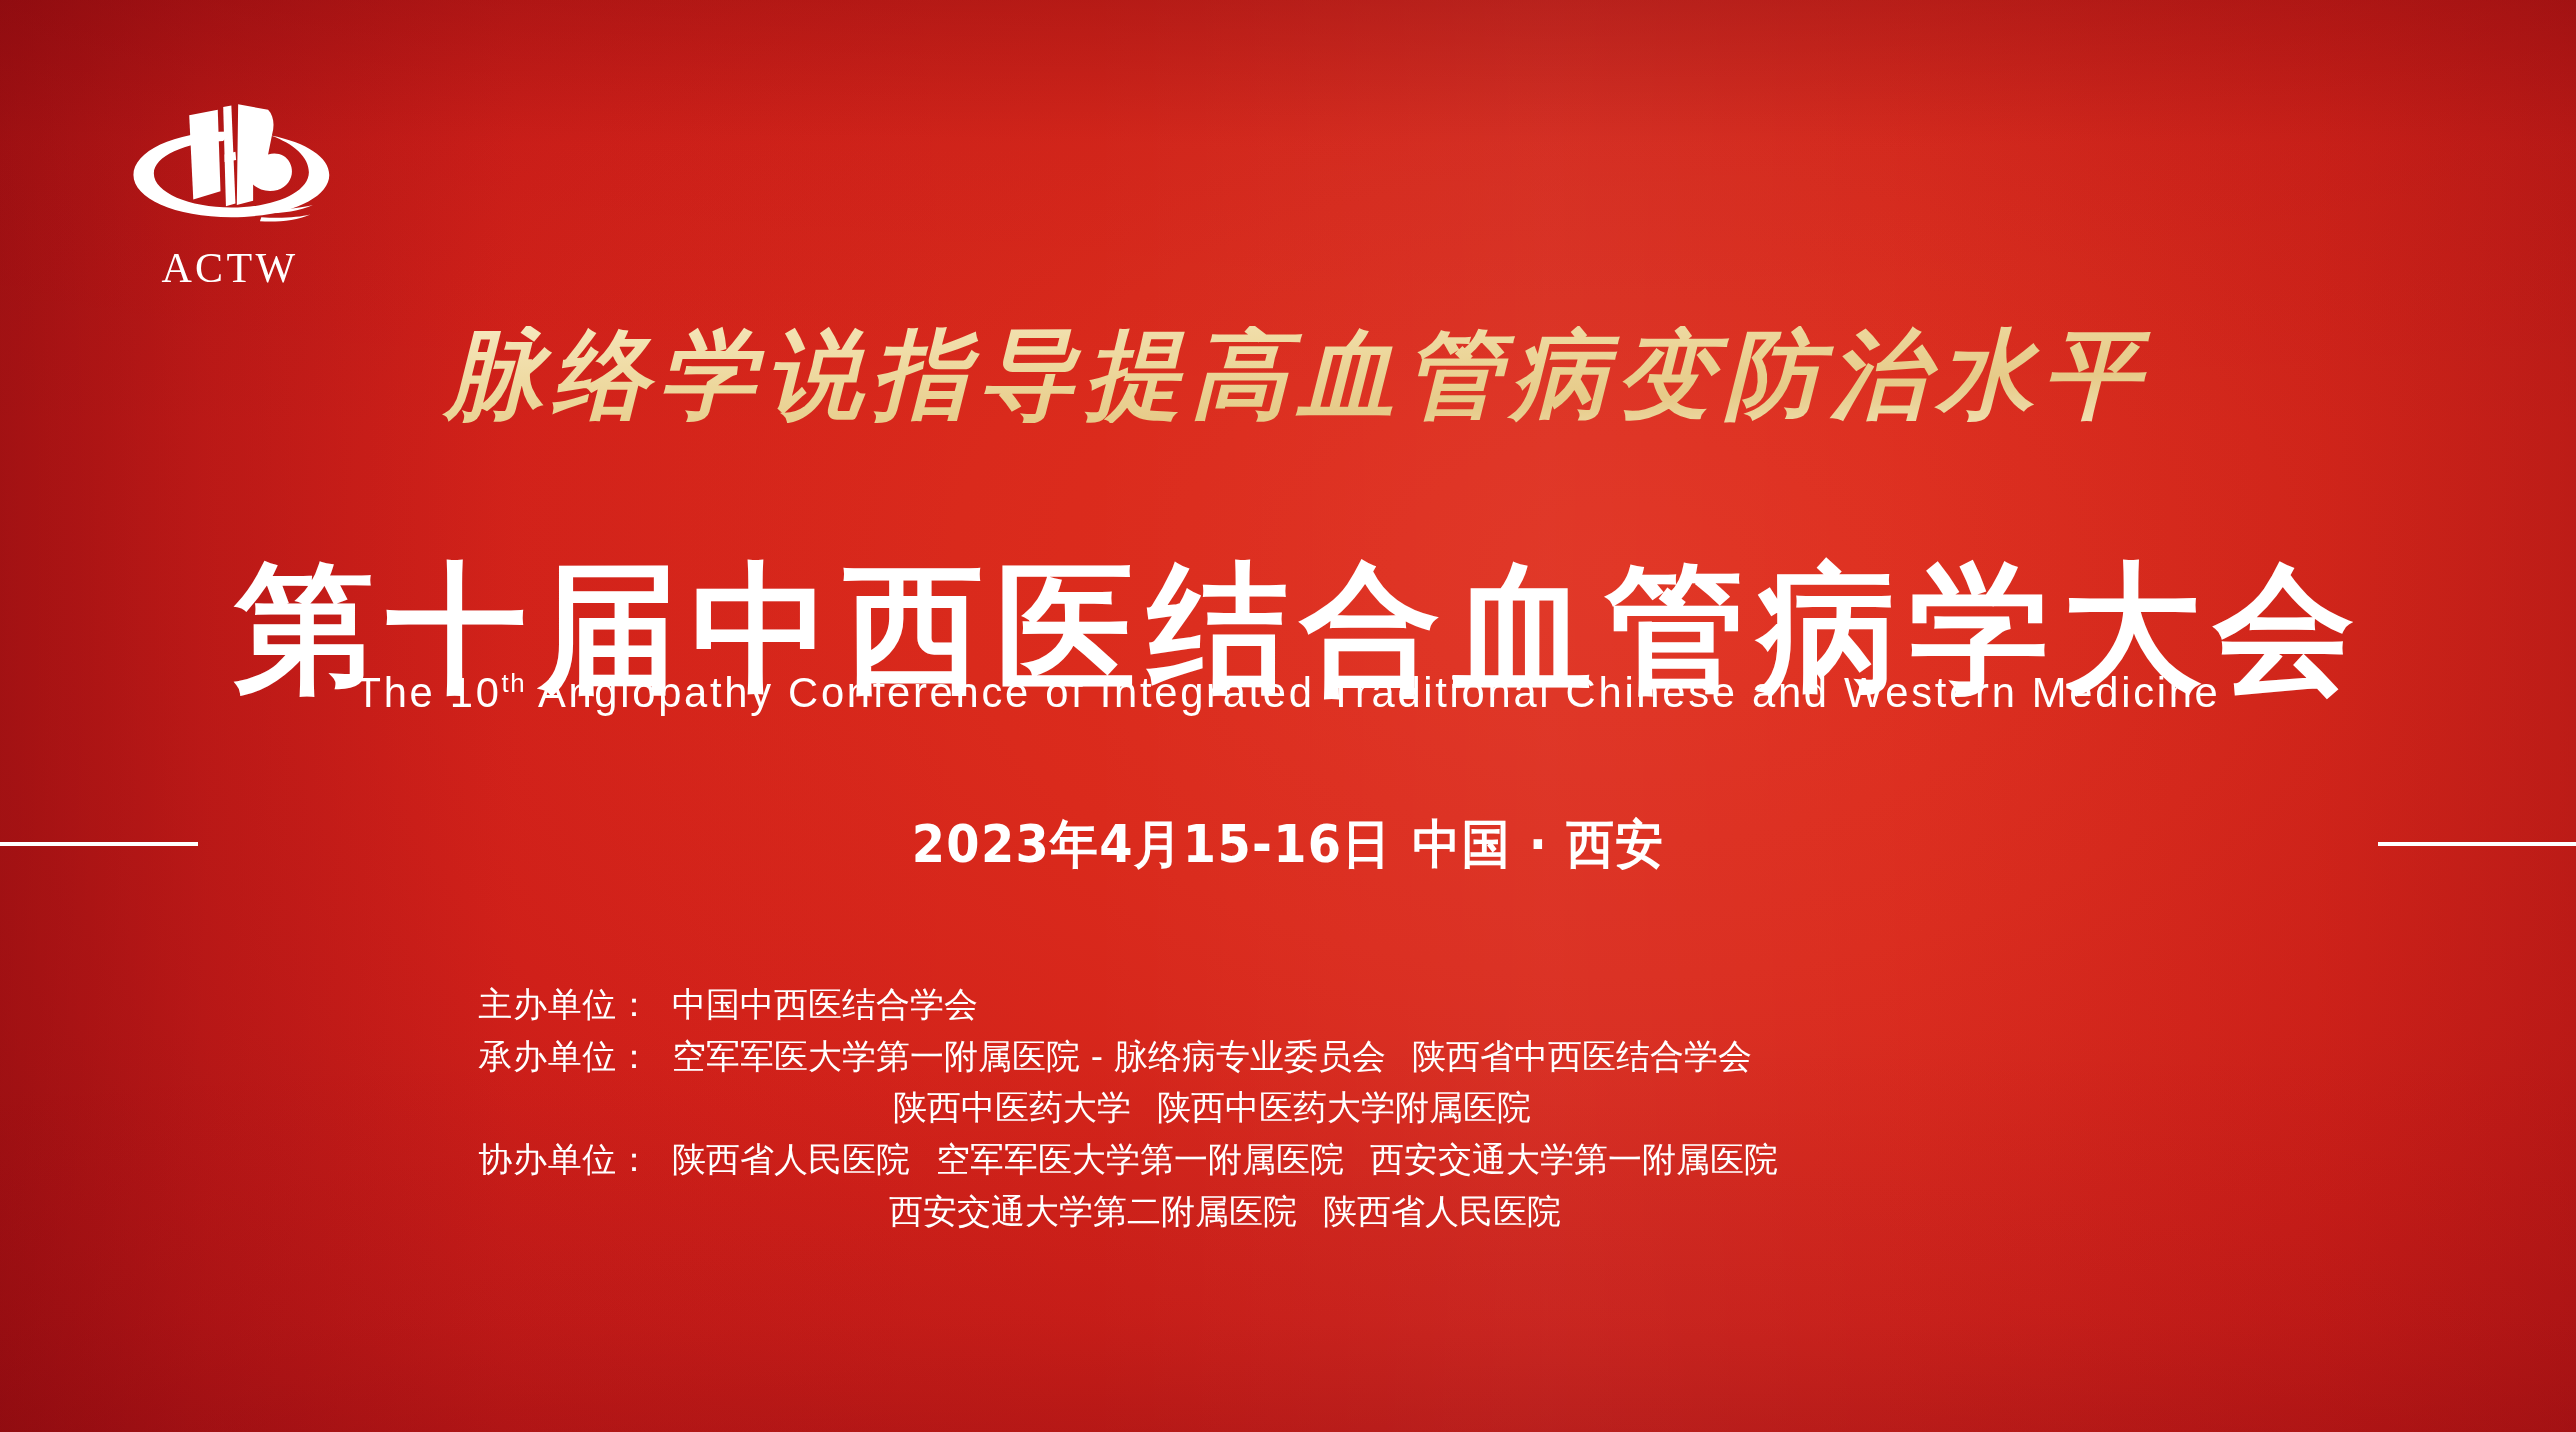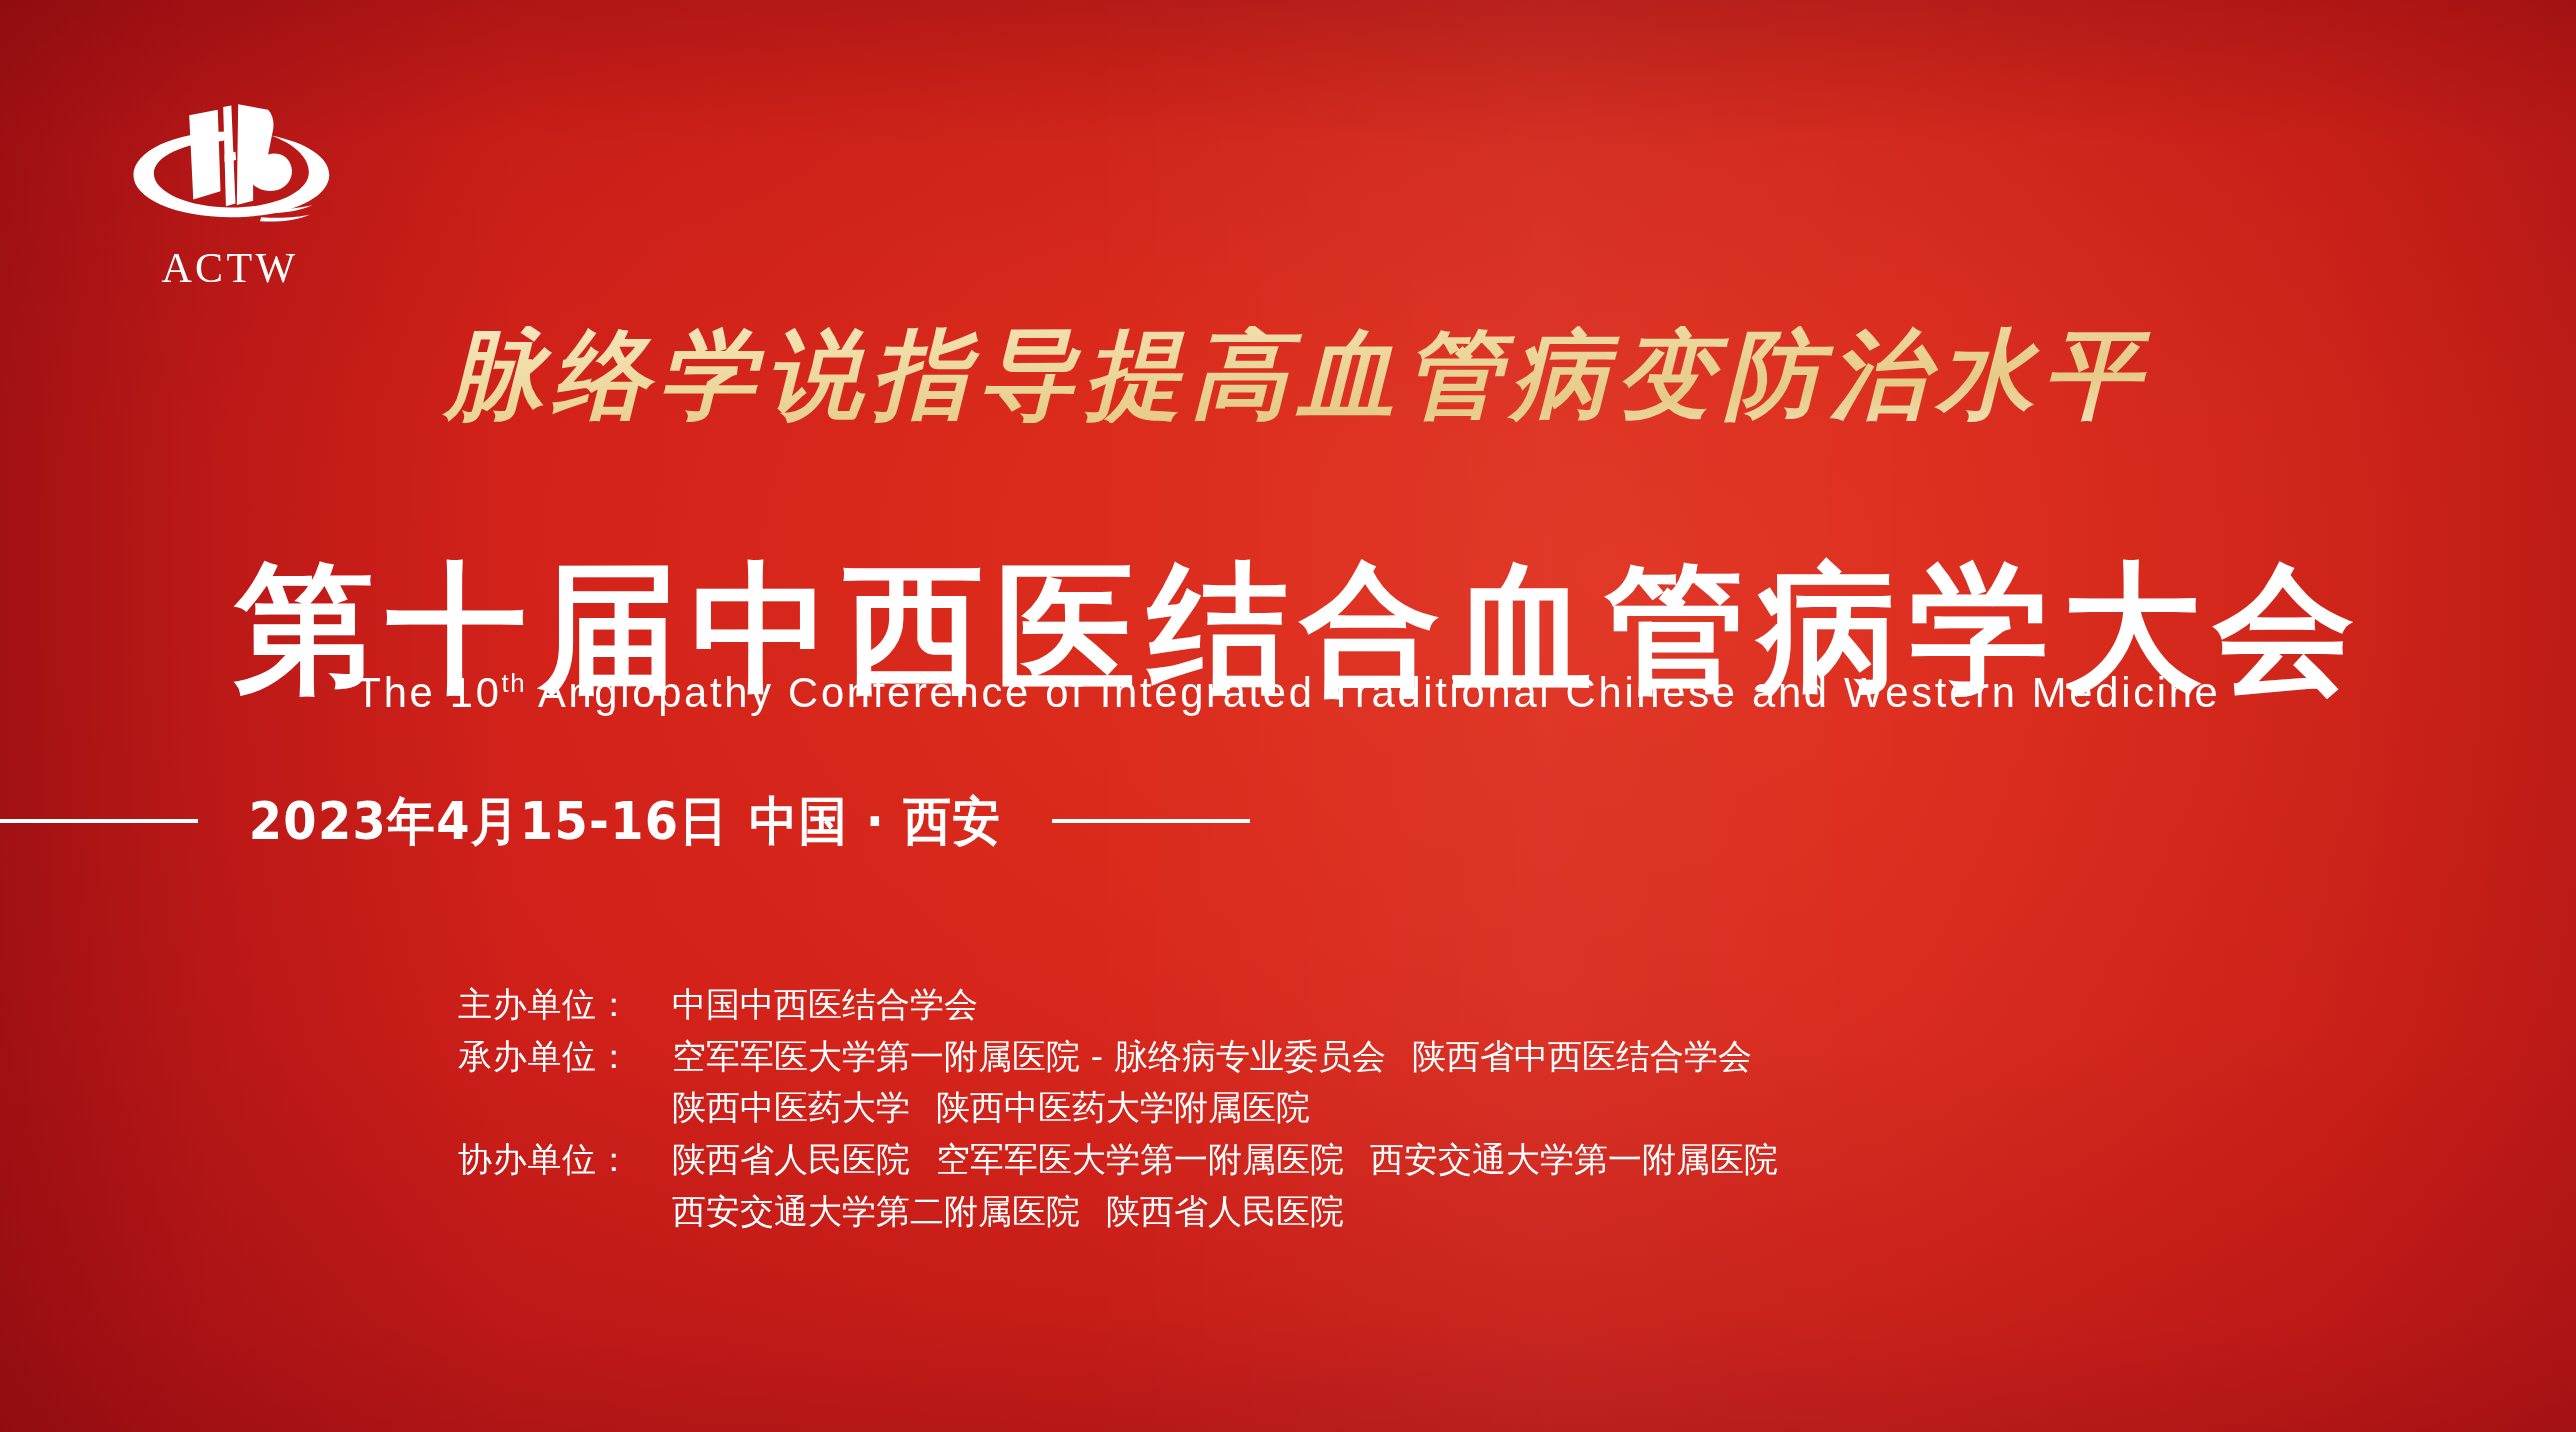--- a/index.html
+++ b/index.html
@@ -148,27 +148,27 @@
     font-size: 0.62em;
     vertical-align: super;
     line-height: 0;
     letter-spacing: 1.4px;
     text-align: right;
   }
 
   
   #datebar {
     position: absolute;
-    top: 795px;
+    top: 818px;
     left: 0;
     width: 100%;
     z-index: 5;
     display: flex;
     align-items: center;
-    justify-content: flex-start;
+    justify-content: space-between;
     gap: 17.7px;
   }
   .rule {
     display: block;
     width: 198px;
     height: 4.8px;
     background: #ffffff;
     flex: 0 0 auto;
   }
   #datebar-text {
@@ -194,20 +194,21 @@
     font-family: "DejaVu Sans", "Liberation Sans", sans-serif;
     font-weight: 400;
     font-size: 34px;
     line-height: 1;
   }
   .org-row {
     display: flex;
     align-items: flex-start;
     margin-bottom: 17.7px;
     white-space: nowrap;
+    text-align: center;
   }
   .org-label {
     flex: 0 0 auto;
     width: 214px;
     letter-spacing: 0.7px;
   }
   .org-values { flex: 0 0 auto; }
   .org-line { white-space: nowrap; }
   .org-line + .org-line { margin-top: 17.7px; }
   .org-line .sep { display: inline-block; width: 26px; }

